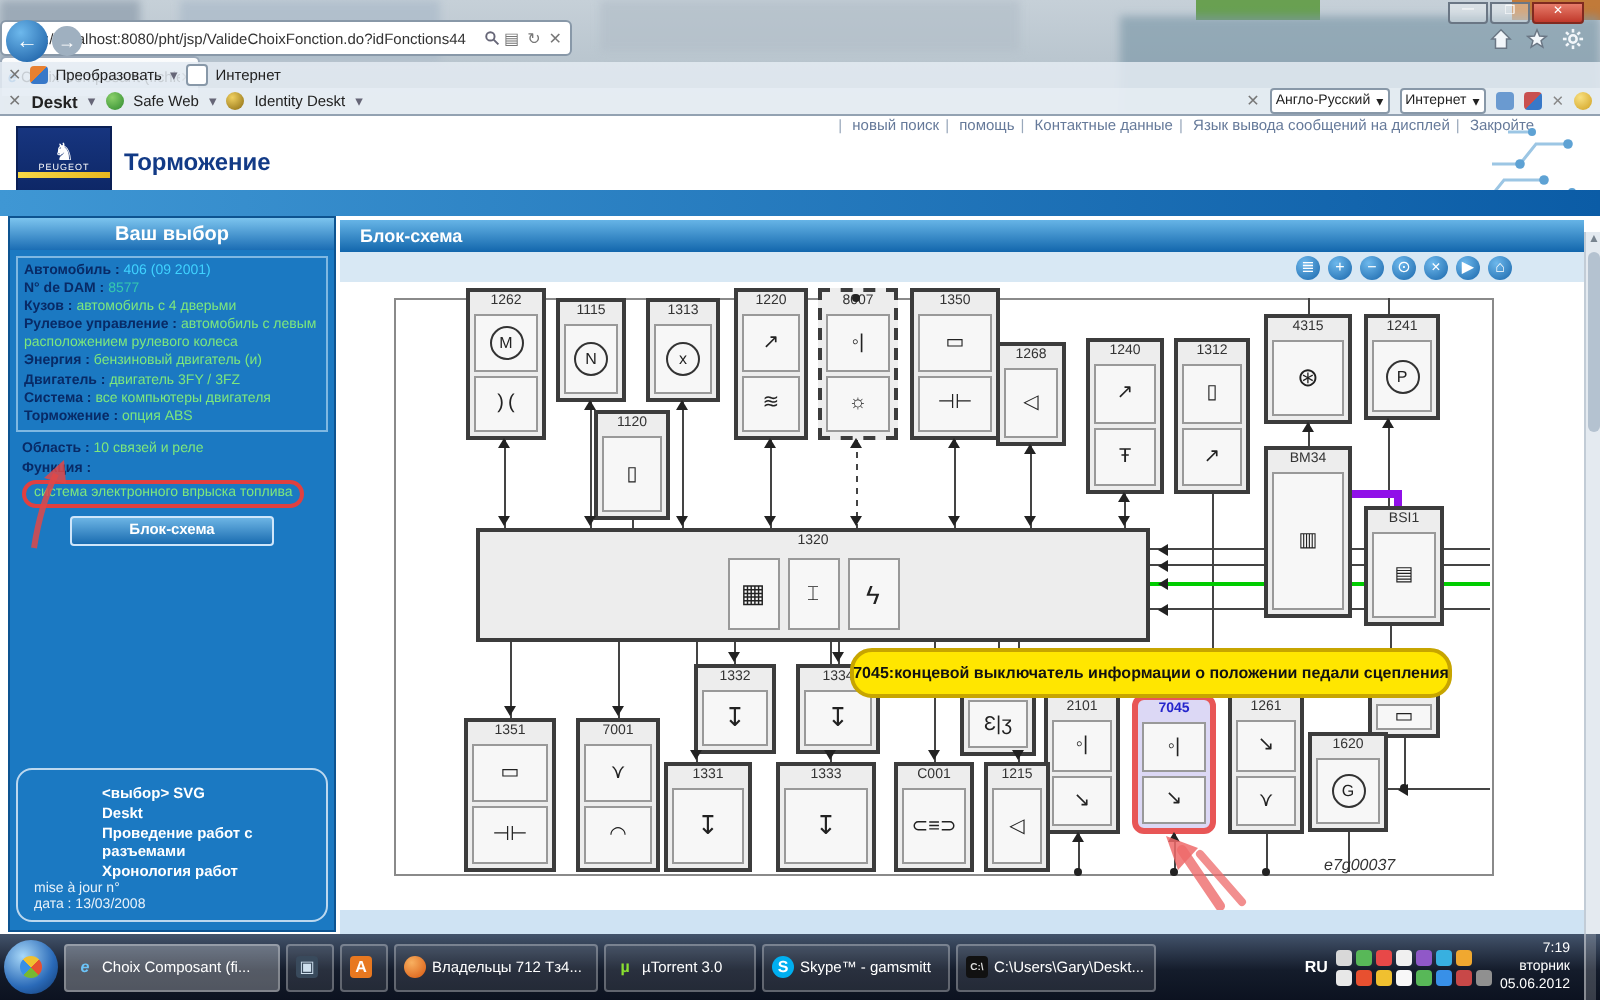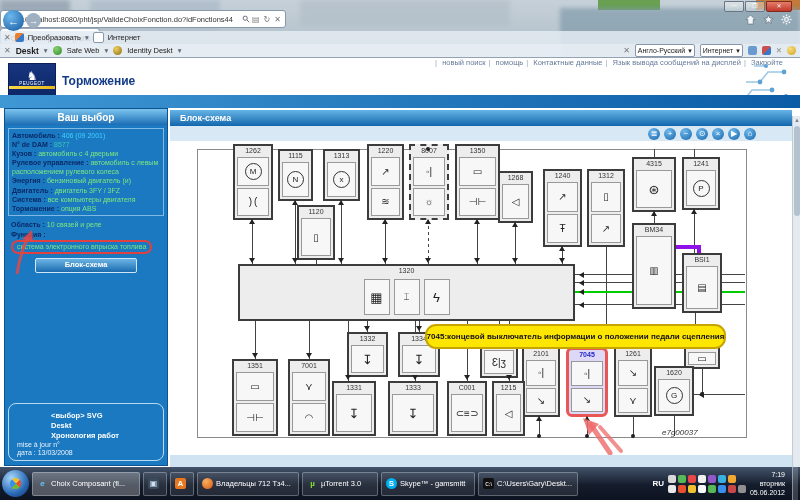--- a/index.html
+++ b/index.html
@@ -16,21 +16,21 @@
   .mini-ic{font-size:8px;color:#777;margin:0 2px}
   #tab{left:336px;top:1px;width:100px;height:20px;background:linear-gradient(#fdfdfd,#d5e2ef);border:1px solid #9aa8b8;border-bottom:none;border-radius:3px 3px 0 0;display:flex;align-items:center;padding:0 3px;box-sizing:border-box}
   #tab .t{flex:1;font-size:7.5px;color:#222;white-space:nowrap;overflow:hidden}
   #cmdrow{left:0;top:31px;width:800px;height:13px;background:rgba(228,235,242,.85);display:flex;align-items:center;gap:4px;padding:0 4px;box-sizing:border-box;font-size:7.5px}
   #nortonrow{left:0;top:44px;width:800px;height:14px;background:rgba(232,238,244,.95);border-bottom:1px solid #93a2b2;display:flex;align-items:center;gap:5px;padding:0 4px;box-sizing:border-box;font-size:7.5px}
   .xclose{color:#777;font-size:8px;font-weight:bold}
   .ddbox{background:#fff;border:1px solid #8898a8;border-radius:2px;font-size:7px;padding:0 2px;display:flex;align-items:center;gap:3px;height:11px}
   .sq{display:inline-block;width:9px;height:9px;border-radius:2px}
   
   #page{left:0;top:58px;width:800px;height:409px;background:#fff}
-  #navlinks{position:absolute;right:14px;top:0;font-size:7.5px;color:#667a9a;white-space:nowrap}
+  #navlinks{position:absolute;right:30px;top:0;font-size:7.5px;color:#667a9a;white-space:nowrap}
   #navlinks span.lnk{margin:0 3px;cursor:pointer}
   #navlinks span.sep{color:#99a8bb}
   #logo{left:8px;top:5px;width:46px;height:32px;background:linear-gradient(#17357f,#0d2766);display:flex;flex-direction:column;align-items:center;justify-content:center;border:1px solid #0a1f55}
   #logo .lion{color:#fff;font-size:12px;line-height:10px}
   #logo .ptxt{color:#fff;font-size:4.5px;letter-spacing:.5px}
   #logo .ybar{width:100%;height:3px;background:linear-gradient(90deg,#f7d847,#e8b820)}
   #apptitle{left:62px;top:16px;font-size:12px;font-weight:bold;color:#123a86}
   #band{left:0;top:37px;width:800px;height:13px;background:linear-gradient(90deg,#3f97d4,#0b5ca6)}
   
   #sidebar{left:4px;top:50px;width:162px;height:356px;background:#1b79c2;border:1px solid #0d5390}
@@ -227,20 +227,21 @@
         <div class="srow"><span class="lbl">Функция : </span><span class="oval"><span class="val">система электронного впрыска топлива</span></span></div>
       </div>
     <div id="sbbtn">Блок-схема</div>
     <svg class="anno" style="left:2px;top:118px" width="30" height="50" viewBox="0 0 30 50">
       <path d="M10 47 C12 34 15 22 21 10" stroke="#e04848" stroke-width="3" fill="none" opacity=".85"></path>
       <polygon points="15,12 25,3 26,15" fill="#e04848" opacity=".85"></polygon>
     </svg>
     <div id="sbfooter">
         <div class="flink">&lt;выбор&gt; SVG</div>
         <div class="flink">Deskt</div>
+        <div class="flink">Проведение работ с разъемами</div>
         <div class="flink">Хронология работ</div>
         <div class="fmeta">mise à jour n°</div>
         <div class="fmeta">дата : 13/03/2008</div>
       </div>
   </div>
 
   <div id="main" class="abs">
     <div id="mhead" class="abs">Блок-схема</div>
     <div id="mtools" class="abs">
         <div class="tico">≣</div>

